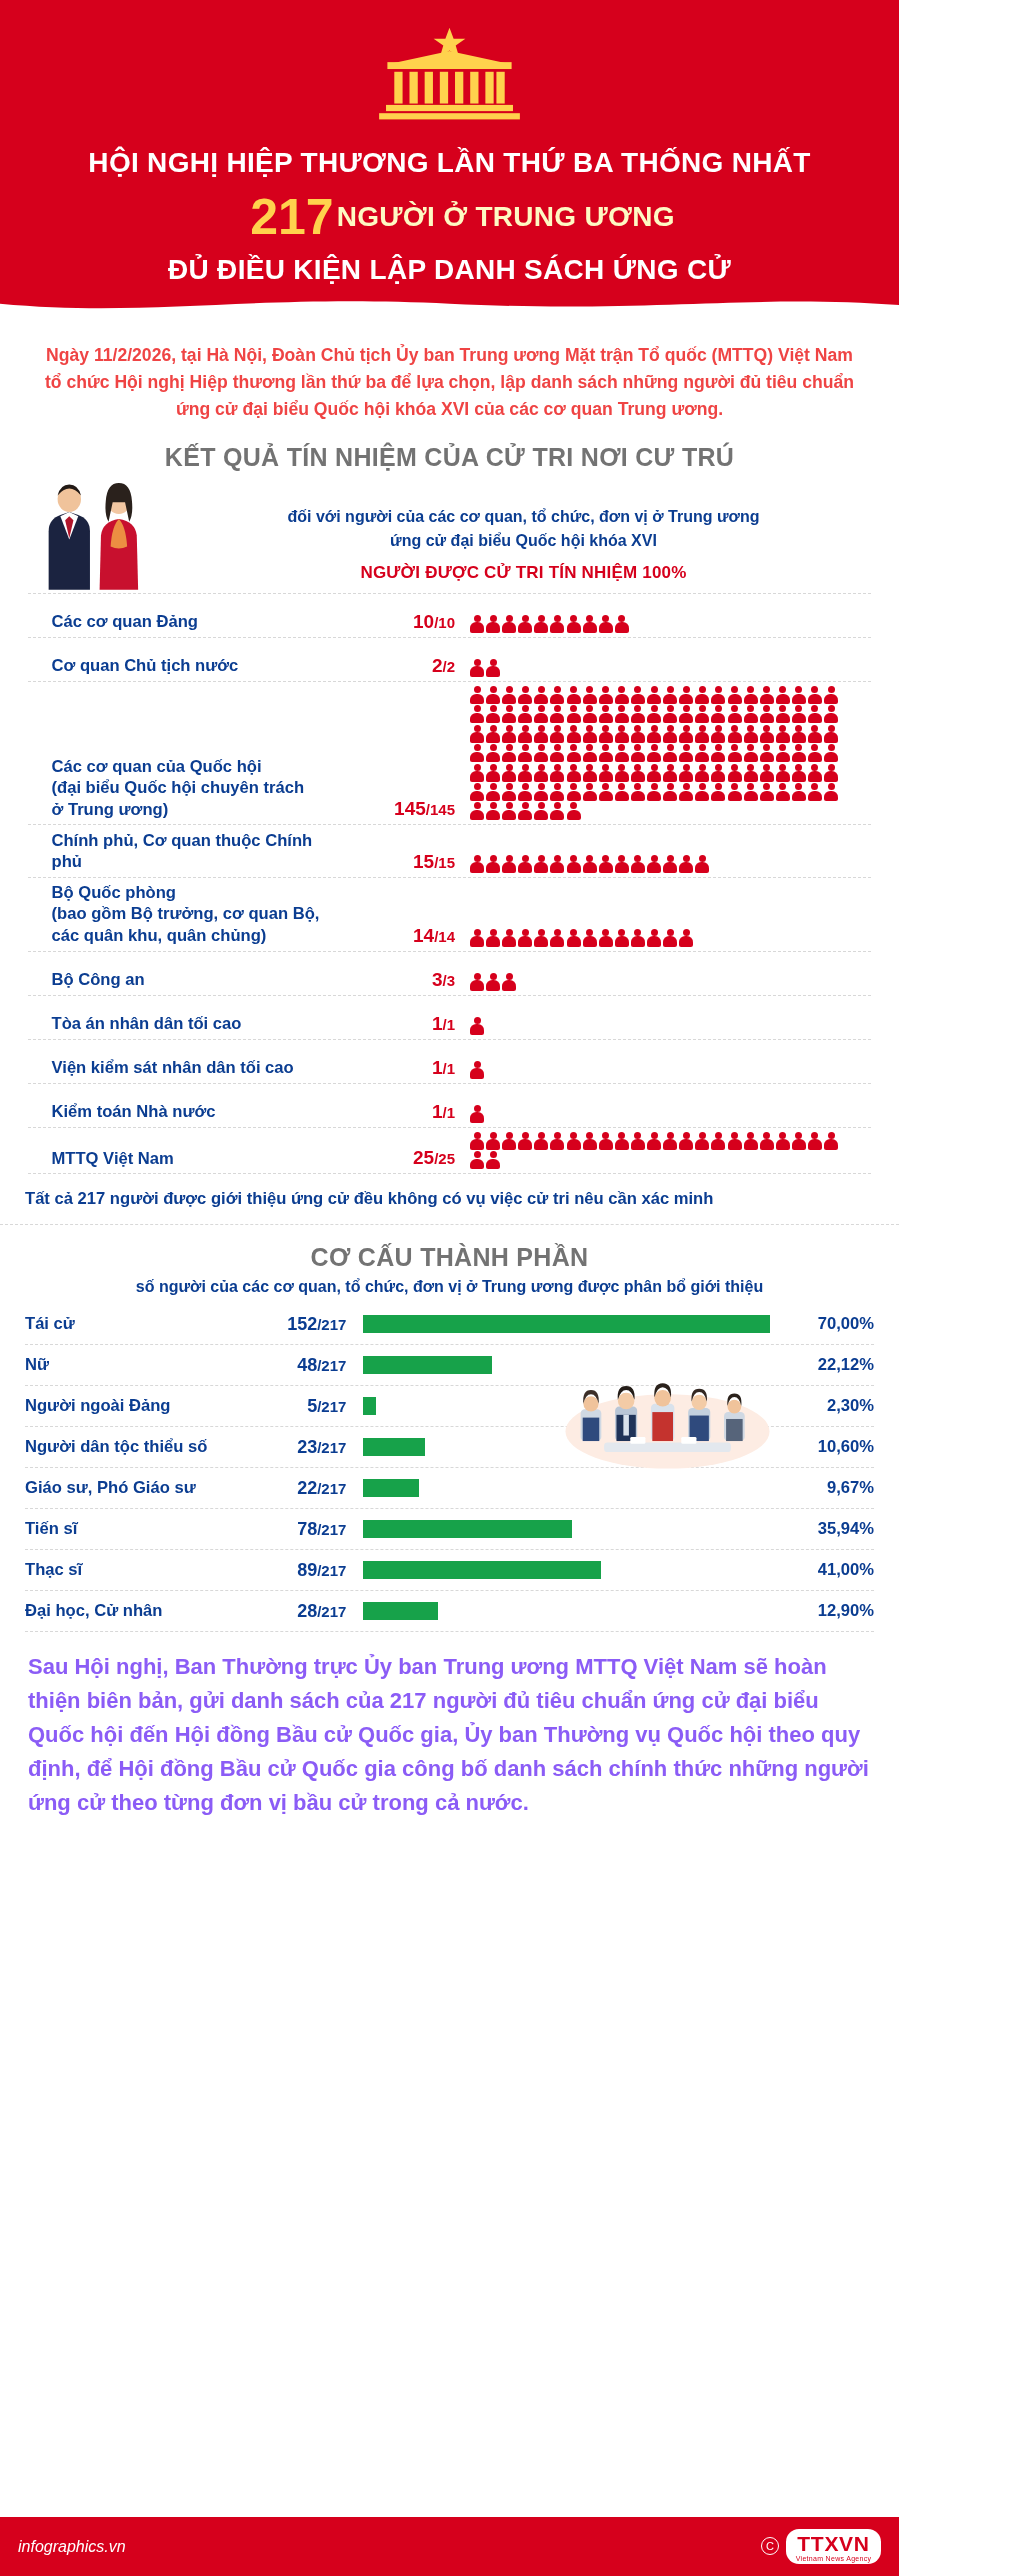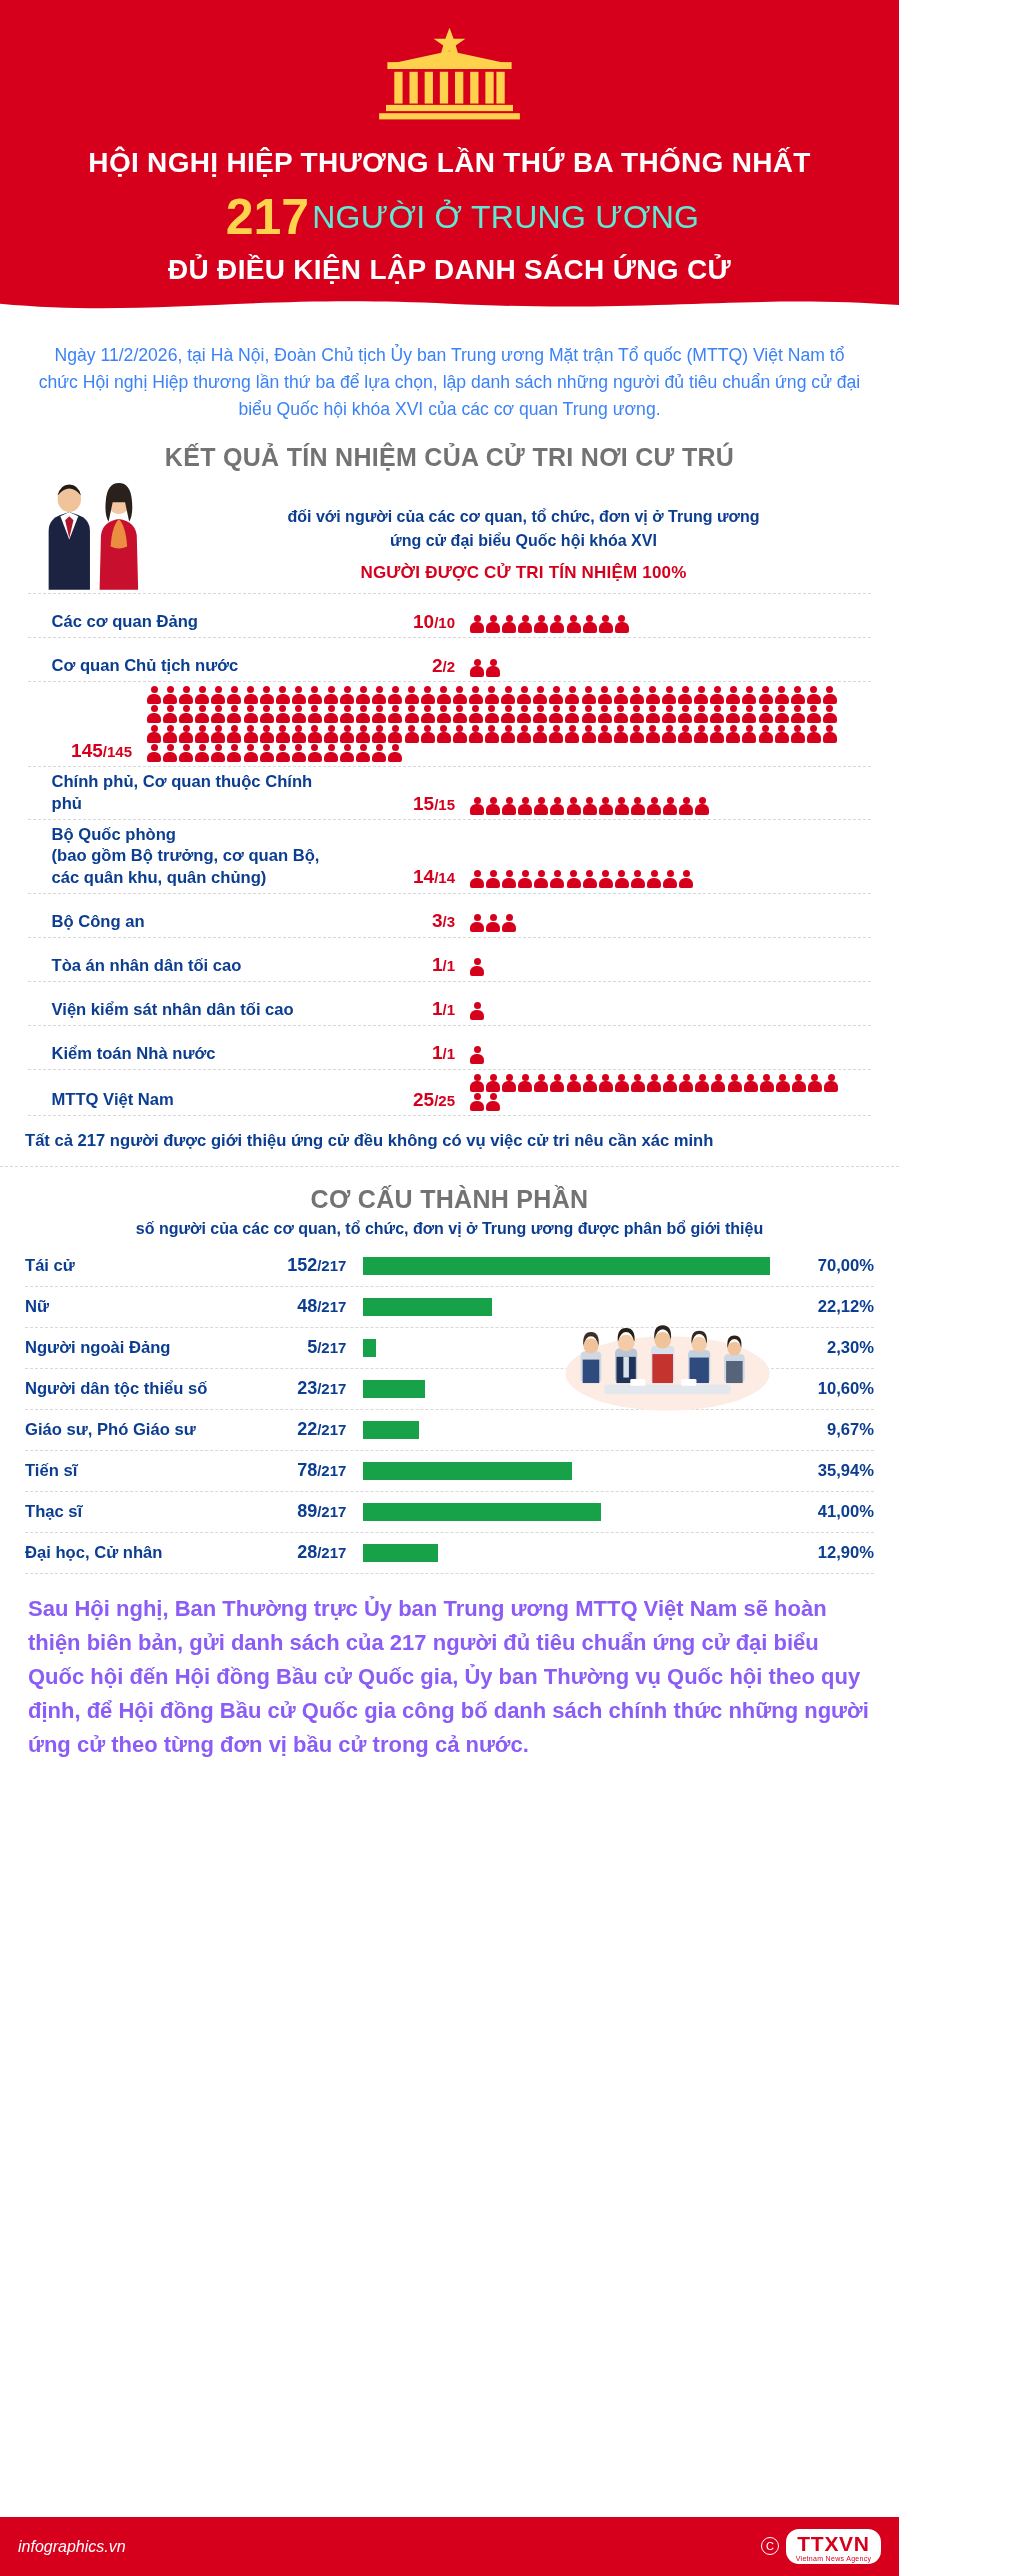--- a/index.html
+++ b/index.html
@@ -43,23 +43,23 @@
     line-height: 1.1;
   }
   .header-num {
     color: #ffd24d;
     font-size: 50px;
     font-weight: bold;
     vertical-align: middle;
     margin-left: 26px;
   }
   .header-num-text {
-    color: #5eead4;
-    font-size: 32px;
-    font-weight: normal;
+    color: #fef9c3;
+    font-size: 28px;
+    font-weight: bold;
     vertical-align: middle;
     letter-spacing: 0.3px;
   }
   .header-line3 {
     margin-top: 9.7px;
     color: #ffffff;
     font-size: 28px;
     font-weight: bold;
     letter-spacing: 0.3px;
   }
@@ -67,23 +67,23 @@
     position: absolute;
     left: 0; right: 0; bottom: -0.7px;
     height: 25px;
   }
   .header-wave svg { display:block; width: 100%; height: 100%; }
 
   
   .intro {
     padding: 23.5px 36px 12.4px 36px;
     text-align: center;
-    color: #3b82f6;
+    color: #ef4444;
     font-size: 17.6px;
-    font-weight: normal;
+    font-weight: bold;
     line-height: 1.55;
   }
 
   
   .sec1 { padding: 7px 28px 0 28px; }
   .sec-title {
     text-align: center;
     color: #737373;
     font-size: 25px;
     font-weight: bold;
@@ -394,20 +394,21 @@
         </div>
         <div class="row">
           <div class="label">Cơ quan Chủ tịch nước</div>
           <div class="count"><span class="big">2</span><span class="small">/2</span></div>
           <div class="icons">
             <span class="picon"></span>
             <span class="picon"></span>
           </div>
         </div>
         <div class="row">
+          <div class="label">Các cơ quan của Quốc hội<br>(đại biểu Quốc hội chuyên trách<br>ở Trung ương)</div>
           <div class="count"><span class="big">145</span><span class="small">/145</span></div>
           <div class="icons">
             <span class="picon"></span>
             <span class="picon"></span>
             <span class="picon"></span>
             <span class="picon"></span>
             <span class="picon"></span>
             <span class="picon"></span>
             <span class="picon"></span>
             <span class="picon"></span>

